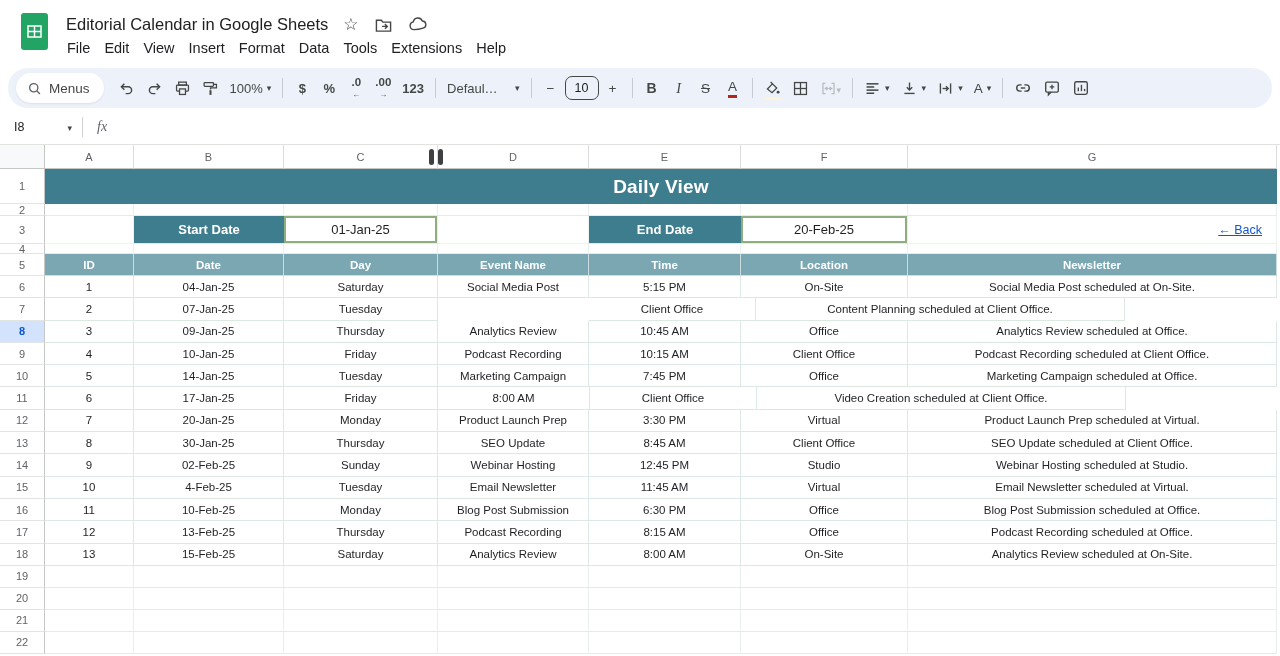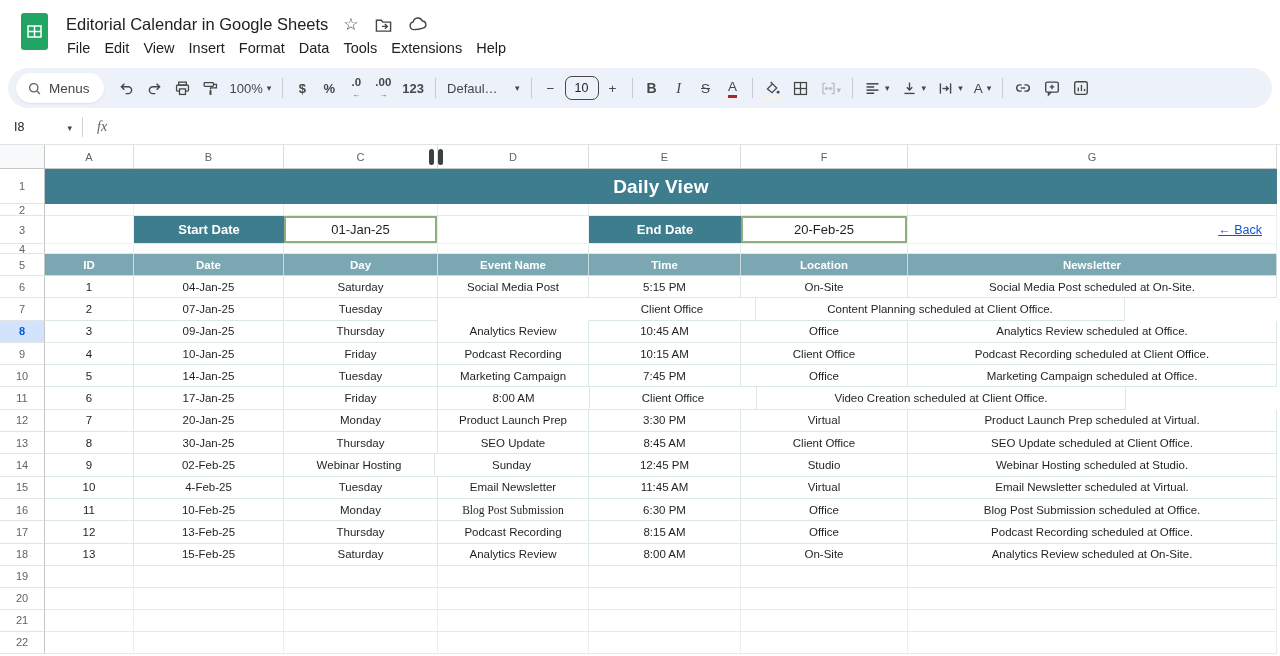--- a/index.html
+++ b/index.html
@@ -431,42 +431,42 @@
         <div class="cell td" style="width: 154px; flex: 0 0 154px;">Thursday</div>
         <div class="cell td" style="width: 151px; flex: 0 0 151px;">SEO Update</div>
         <div class="cell td" style="width: 152px; flex: 0 0 152px;">8:45 AM</div>
         <div class="cell td" style="width: 167px; flex: 0 0 167px;">Client Office</div>
         <div class="cell td" style="width: 369px; flex: 0 0 369px;">SEO Update scheduled at Client Office.</div>
       </div>
       <div class="sheet-row" style="height: 22.3px;">
         <div class="row-head" style="width: 45px; flex: 0 0 45px;">14</div>
         <div class="cell td" style="width: 89px; flex: 0 0 89px;">9</div>
         <div class="cell td" style="width: 150px; flex: 0 0 150px;">02-Feb-25</div>
+        <div class="cell td" style="width: 154px; flex: 0 0 154px;">Sunday</div>
         <div class="cell td" style="width: 151px; flex: 0 0 151px;">Webinar Hosting</div>
-        <div class="cell td" style="width: 154px; flex: 0 0 154px;">Sunday</div>
         <div class="cell td" style="width: 152px; flex: 0 0 152px;">12:45 PM</div>
         <div class="cell td" style="width: 167px; flex: 0 0 167px;">Studio</div>
         <div class="cell td" style="width: 369px; flex: 0 0 369px;">Webinar Hosting scheduled at Studio.</div>
       </div>
       <div class="sheet-row" style="height: 22.3px;">
         <div class="row-head" style="width: 45px; flex: 0 0 45px;">15</div>
         <div class="cell td" style="width: 89px; flex: 0 0 89px;">10</div>
         <div class="cell td" style="width: 150px; flex: 0 0 150px;">4-Feb-25</div>
         <div class="cell td" style="width: 154px; flex: 0 0 154px;">Tuesday</div>
         <div class="cell td" style="width: 151px; flex: 0 0 151px;">Email Newsletter</div>
         <div class="cell td" style="width: 152px; flex: 0 0 152px;">11:45 AM</div>
         <div class="cell td" style="width: 167px; flex: 0 0 167px;">Virtual</div>
         <div class="cell td" style="width: 369px; flex: 0 0 369px;">Email Newsletter scheduled at Virtual.</div>
       </div>
       <div class="sheet-row" style="height: 22.3px;">
         <div class="row-head" style="width: 45px; flex: 0 0 45px;">16</div>
         <div class="cell td" style="width: 89px; flex: 0 0 89px;">11</div>
         <div class="cell td" style="width: 150px; flex: 0 0 150px;">10-Feb-25</div>
         <div class="cell td" style="width: 154px; flex: 0 0 154px;">Monday</div>
-        <div class="cell td" style="width: 151px; flex: 0 0 151px; font-family: Liberation Serif, serif;">Blog Post Submission</div>
+        <div class="cell td" style="width: 151px; flex: 0 0 151px;">Blog Post Submission</div>
         <div class="cell td" style="width: 152px; flex: 0 0 152px;">6:30 PM</div>
         <div class="cell td" style="width: 167px; flex: 0 0 167px;">Office</div>
         <div class="cell td" style="width: 369px; flex: 0 0 369px;">Blog Post Submission scheduled at Office.</div>
       </div>
       <div class="sheet-row" style="height: 22.3px;">
         <div class="row-head" style="width: 45px; flex: 0 0 45px;">17</div>
         <div class="cell td" style="width: 89px; flex: 0 0 89px;">12</div>
         <div class="cell td" style="width: 150px; flex: 0 0 150px;">13-Feb-25</div>
         <div class="cell td" style="width: 154px; flex: 0 0 154px;">Thursday</div>
         <div class="cell td" style="width: 151px; flex: 0 0 151px;">Podcast Recording</div>

